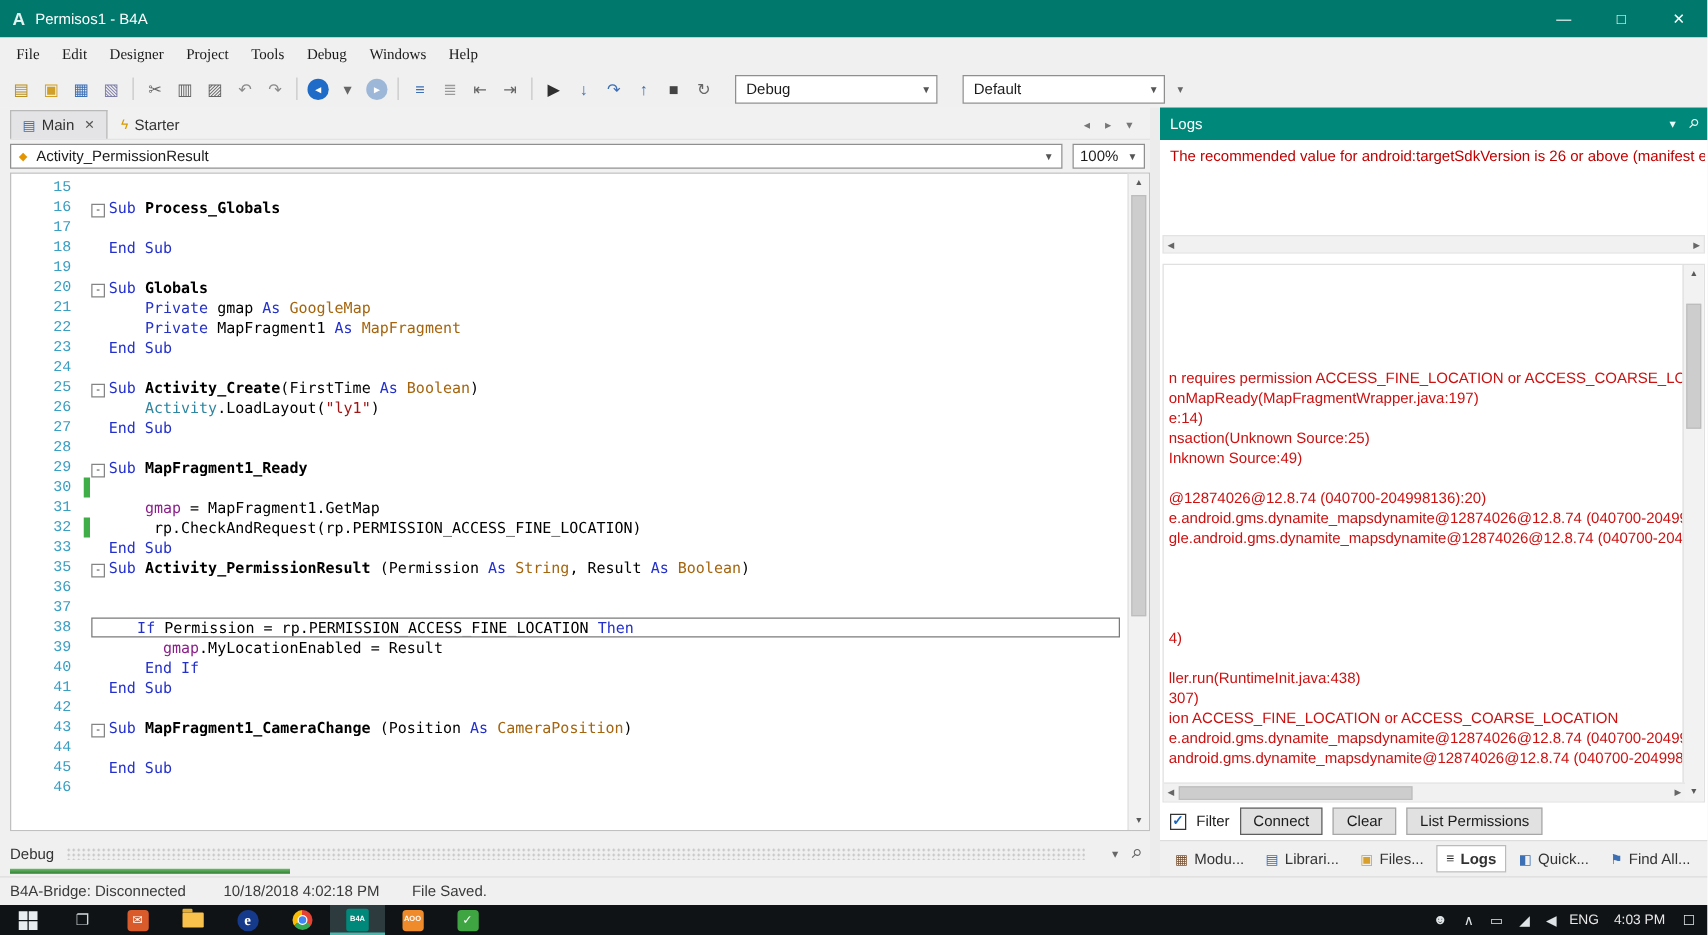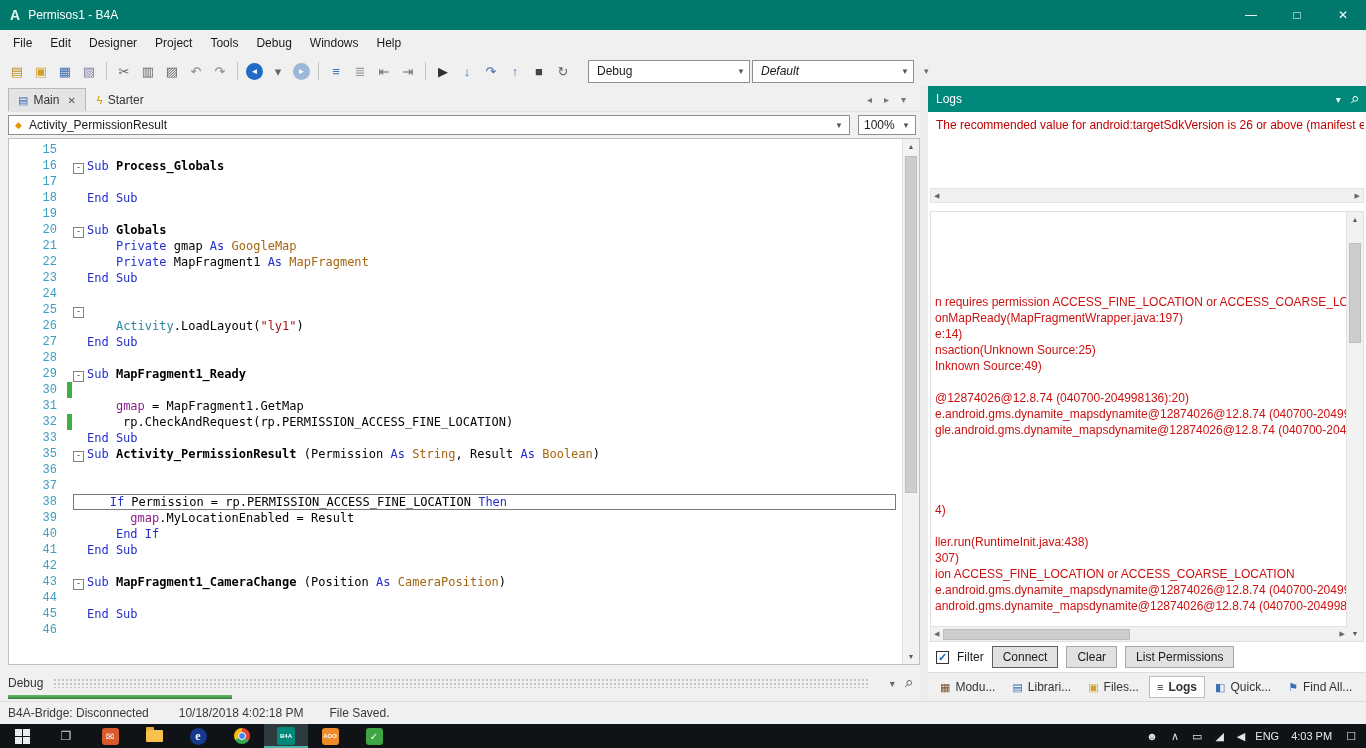--- a/index.html
+++ b/index.html
@@ -7,35 +7,35 @@
   .app{width:1366px;height:748px;display:flex;flex-direction:column;}
 
   
   .titlebar{height:30px;background:#00786c;color:#fff;display:flex;align-items:center;flex:0 0 auto;}
   .app-logo{margin:0 8px 0 10px;font-weight:bold;font-size:14px;color:#dff3f0;}
   .title-text{font-size:12px;}
   .win-controls{margin-left:auto;display:flex;height:100%;}
   .win-btn{width:46px;height:100%;display:flex;align-items:center;justify-content:center;font-size:12px;color:#fff;}
 
   
-  .menubar{height:26px;background:#f0f0f0;display:flex;align-items:center;padding-left:4px;flex:0 0 auto;}
+  .menubar{height:26px;background:#f0f0f0;display:flex;align-items:center;padding-left:4px;flex:0 0 auto;font-family:Liberation Serif, serif;}
   .menu-item{padding:0 9px;height:100%;display:flex;align-items:center;color:#1b1b1b;}
 
   
   .toolbar{height:30px;background:#f0f0f0;display:flex;align-items:center;padding-left:6px;gap:2px;flex:0 0 auto;}
   .tb-icons{display:flex;align-items:center;gap:2px;}
   .tb-btn{width:22px;height:22px;display:flex;align-items:center;justify-content:center;font-size:13px;cursor:default;}
   .tb-btn.circ{width:17px;height:17px;border-radius:50%;font-size:8px;color:#fff;margin:0 2px;}
   .tb-sep{width:1px;height:18px;background:#c6c6c6;margin:0 4px;}
   .dropdown{height:21px;background:#fff;border:1px solid #8f8f8f;display:flex;align-items:center;padding:0 4px 0 8px;}
   .dd-val{flex:1;white-space:nowrap;overflow:hidden;}
   .dd-caret{color:#555;font-size:8px;margin-left:6px;}
   .dd-caret::before{content:"▼";}
   #dd-config{width:148px;margin-left:12px;}
-  #dd-profile{width:148px;margin-left:0;font-style:italic;}
+  #dd-profile{width:148px;margin-left:18px;}
   .tb-overflow{margin-left:8px;color:#666;font-size:9px;}
 
   
   .workspace{flex:1;display:flex;min-height:0;background:#f0f0f0;}
   .left-col{width:920px;display:flex;flex-direction:column;padding-left:8px;box-sizing:border-box;background:#f0f0f0;}
   .splitter{width:8px;background:#ececec;}
   .right-col{flex:1;display:flex;flex-direction:column;background:#fff;min-width:0;}
 
   
   .tabrow{height:26px;display:flex;align-items:stretch;background:#f1f1f1;border-bottom:1px solid #e3e3e3;padding-top:2px;box-sizing:border-box;}
@@ -312,20 +312,21 @@
               <span class="codepart">
                 <span class="fold"></span>
                 <span class="txt"></span>
               </span>
             </div>
             <div class="row">
               <span class="ln">25</span>
               <span class="mark"></span>
               <span class="codepart">
                 <span class="fold"><span class="fold-box">-</span></span>
+                <span class="txt"><span class="tok-k">Sub </span><span class="tok-b">Activity_Create</span><span class="tok-p">(FirstTime </span><span class="tok-k">As</span><span class="tok-p"> </span><span class="tok-t">Boolean</span><span class="tok-p">)</span></span>
               </span>
             </div>
             <div class="row">
               <span class="ln">26</span>
               <span class="mark"></span>
               <span class="codepart">
                 <span class="fold"></span>
                 <span class="txt"><span class="tok-p">    </span><span class="tok-o">Activity</span><span class="tok-p">.LoadLayout(</span><span class="tok-s">"ly1"</span><span class="tok-p">)</span></span>
               </span>
             </div>

